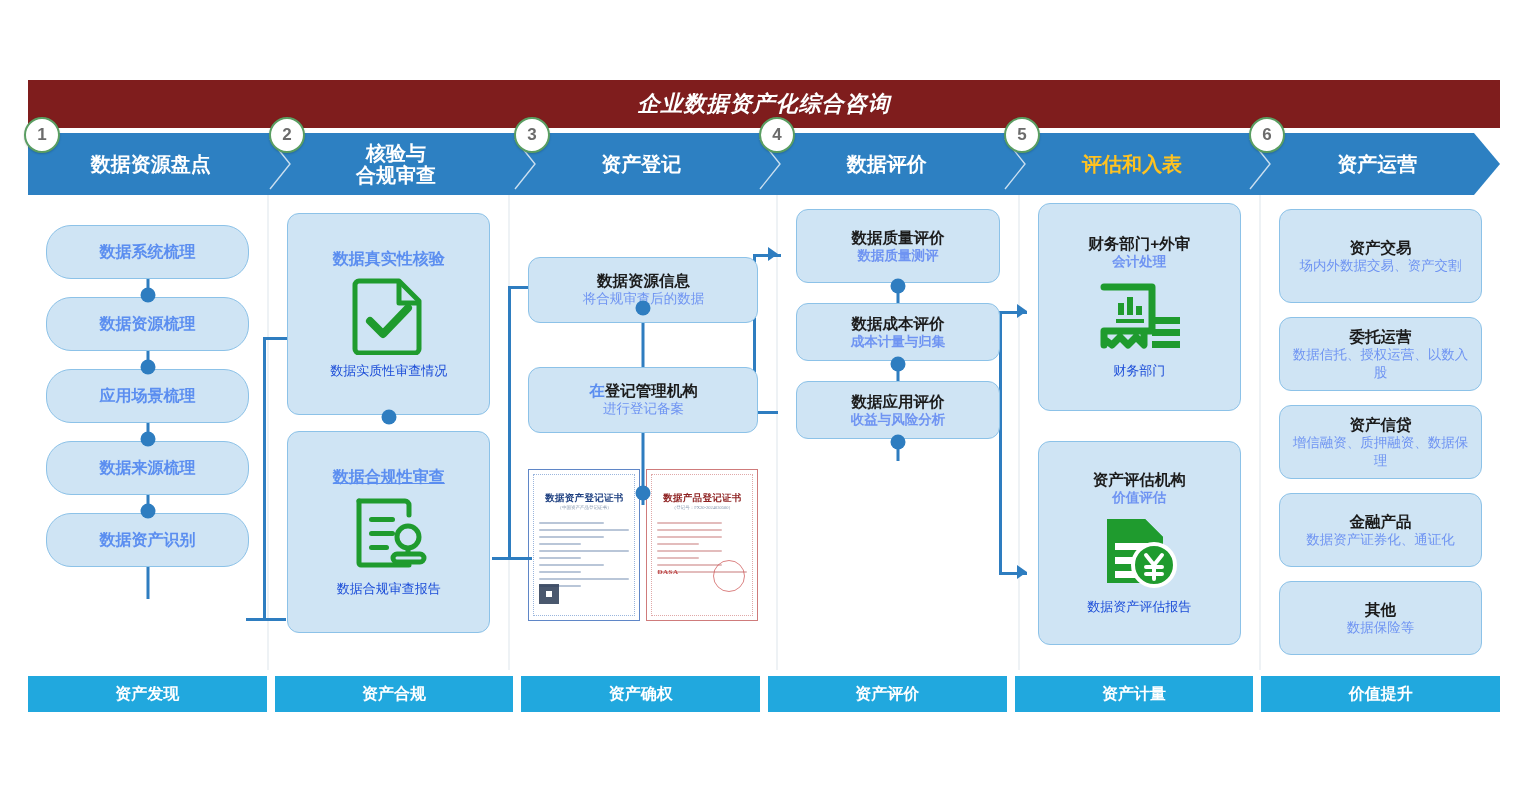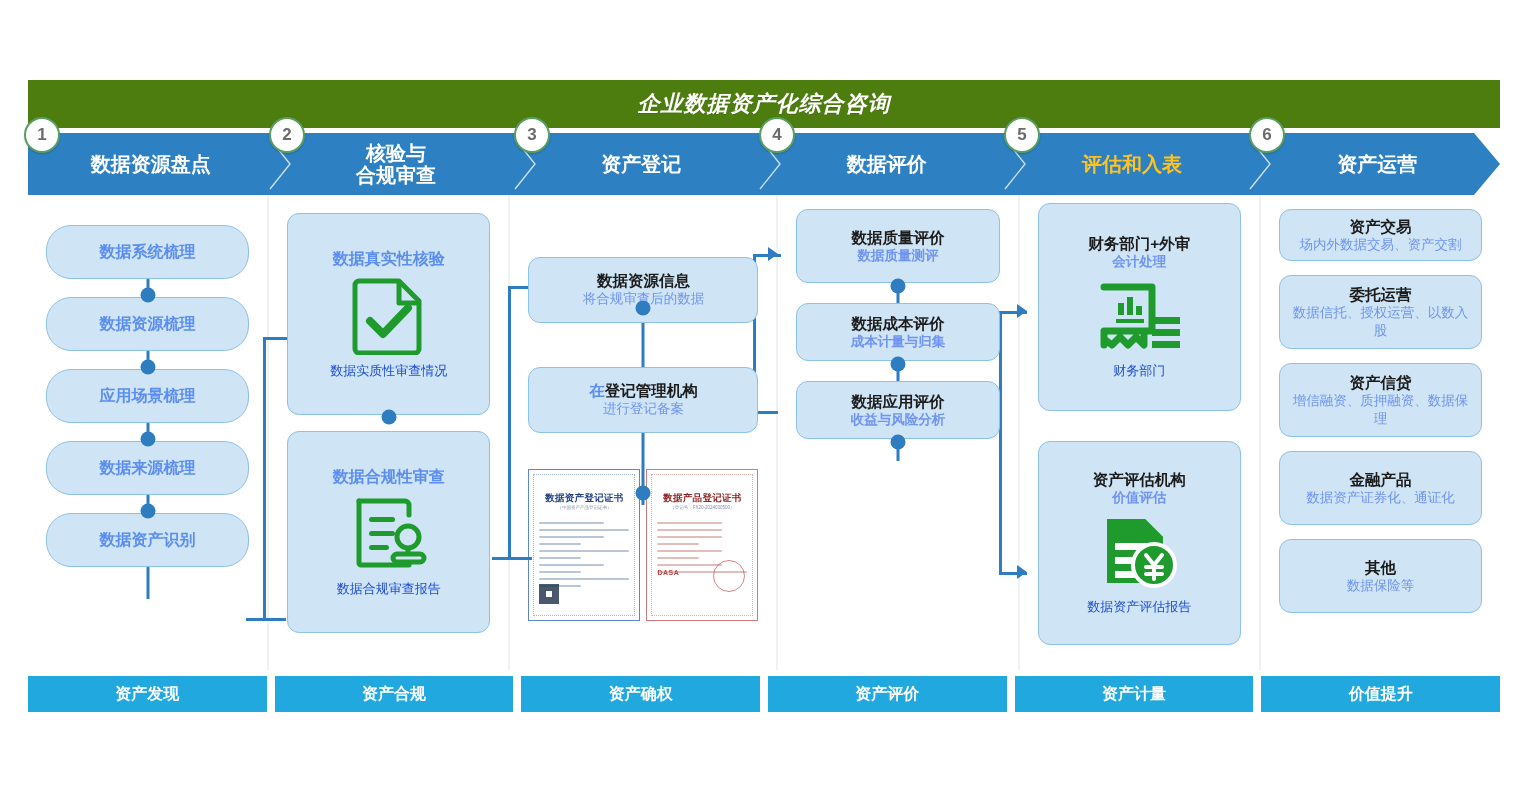--- a/index.html
+++ b/index.html
@@ -6,21 +6,21 @@
   body{
     width:1528px;height:800px;background:#ffffff;
     font-family:"Liberation Sans","DejaVu Sans",sans-serif;
     overflow:hidden;
   }
   .stage{position:relative;width:1528px;height:800px;}
 
   
   .banner{
     position:absolute;left:28px;top:80px;width:1472px;height:48px;
-    background:#4d7c0f;display:flex;align-items:center;justify-content:center;
+    background:#7f1d1d;display:flex;align-items:center;justify-content:center;
   }
   .banner-title{
     color:#ffffff;font-size:22px;font-weight:bold;letter-spacing:1px;
     font-style:italic;
     text-shadow:0 1px 0 rgba(0,0,0,.10);
   }
 
   
   .headrow{
     position:absolute;left:28px;top:133px;width:1472px;height:62px;
@@ -106,21 +106,21 @@
   
   .bridge{position:absolute;z-index:2;}
   .bridge .seg{position:absolute;background:#2e7dc0;}
 
   
   .icon{display:block;margin:6px auto 4px auto;}
 
   
   .certs{
     position:relative;width:100%;display:flex;gap:6px;justify-content:center;
-    align-items:flex-start;margin-top:36px;
+    align-items:flex-start;margin-top:36px;font-family:Liberation Serif, serif;
   }
   .cert{
     width:112px;height:152px;background:#ffffff;
     box-sizing:border-box;position:relative;overflow:hidden;
   }
   .cert.blue{border:1px solid #5f86c7;}
   .cert.red{border:1px solid #cf7b7b;}
   .cert-frame{position:absolute;left:4px;top:4px;right:4px;bottom:4px;border:1px dotted;}
   .cert.blue .cert-frame{border-color:#9bb6dd;}
   .cert.red .cert-frame{border-color:#e0a8a8;}
@@ -271,21 +271,21 @@
             <svg width="76" height="80" viewBox="0 0 76 80">
               <path d="M8 6 h40 l20 20 v48 a4 4 0 0 1 -4 4 h-56 a4 4 0 0 1 -4 -4 v-64 a4 4 0 0 1 4 -4 z" fill="none" stroke="#1f9b2e" stroke-width="5" stroke-linejoin="round"></path>
               <path d="M48 6 v22 h20" fill="none" stroke="#1f9b2e" stroke-width="5" stroke-linejoin="round"></path>
               <path d="M19 46 L32 59 L57 33" fill="none" stroke="#1f9b2e" stroke-width="8" stroke-linecap="round" stroke-linejoin="round"></path>
             </svg>
           </span>
           <span class="t-cap">数据实质性审查情况</span>
         </div>
 
         <div class="card" style="height:202px;">
-          <span class="t-main blue" style="font-size:16px;">数据合规性审查</span>
+          <span class="t-main blue" style="font-size:16px;text-decoration:underline;">数据合规性审查</span>
           <span class="icon">
             <svg width="80" height="80" viewBox="0 0 80 80">
               <path d="M10 8 h46 a4 4 0 0 1 4 4 v10" fill="none" stroke="#1f9b2e" stroke-width="5" stroke-linecap="round"></path>
               <path d="M10 8 v62 a2 2 0 0 0 2 2 h48" fill="none" stroke="#1f9b2e" stroke-width="5" stroke-linecap="round"></path>
               <rect x="20" y="24" width="26" height="5" rx="2.5" fill="#1f9b2e"></rect>
               <rect x="20" y="38" width="26" height="5" rx="2.5" fill="#1f9b2e"></rect>
               <rect x="20" y="52" width="20" height="5" rx="2.5" fill="#1f9b2e"></rect>
               <circle cx="59" cy="44" r="11" fill="none" stroke="#1f9b2e" stroke-width="5"></circle>
               <path d="M59 55 v6" fill="none" stroke="#1f9b2e" stroke-width="5"></path>
               <rect x="44" y="61" width="31" height="8" rx="4" fill="none" stroke="#1f9b2e" stroke-width="5"></rect>
@@ -411,21 +411,21 @@
               <path d="M47 42 L55 52 L63 42 M47 54 h16 M47 61 h16 M55 52 v14" fill="none" stroke="#ffffff" stroke-width="4" stroke-linecap="round"></path>
             </svg>
           </span>
           <span class="t-cap">数据资产评估报告</span>
         </div>
       </div>
     </div>
 
     <div class="col">
       <div class="colinner" style="padding-top:14px;">
-        <div class="card" style="height:52px;margin-bottom:14px;">
+        <div class="card" style="height:94px;margin-bottom:14px;">
           <span class="t-main">资产交易</span>
           <span class="t-sub normal" style="padding:0 8px;">场内外数据交易、资产交割</span>
         </div>
         <div class="card" style="height:74px;margin-bottom:14px;">
           <span class="t-main">委托运营</span>
           <span class="t-sub normal" style="padding:0 8px;">数据信托、授权运营、以数入股</span>
         </div>
         <div class="card" style="height:74px;margin-bottom:14px;">
           <span class="t-main">资产信贷</span>
           <span class="t-sub normal" style="padding:0 8px;">增信融资、质押融资、数据保理</span>

